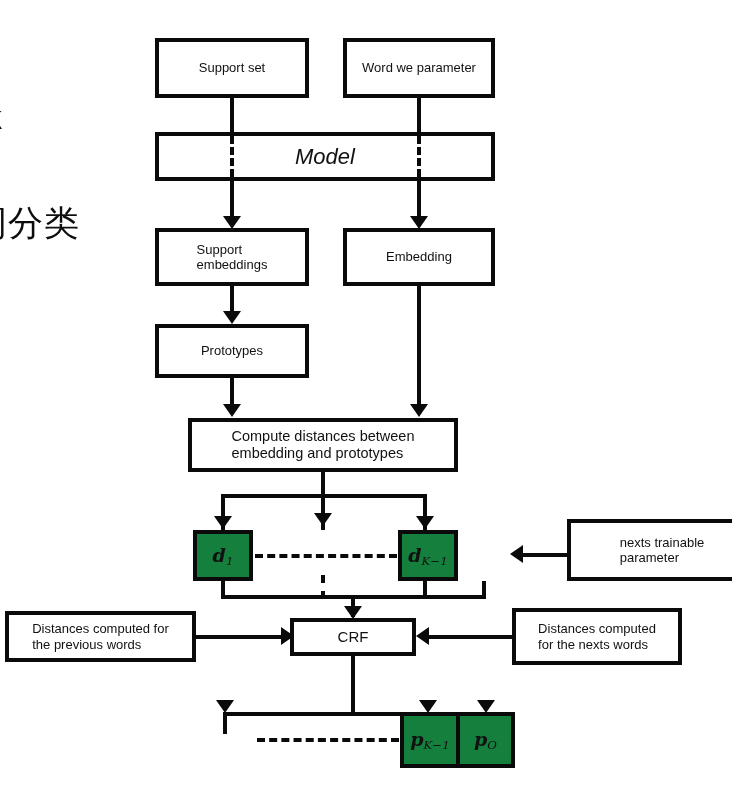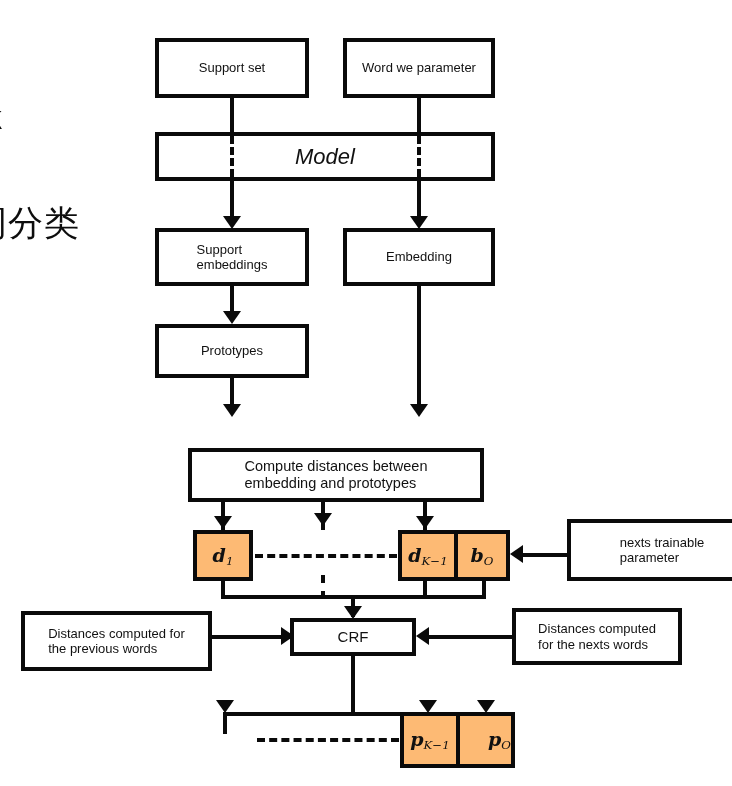--- a/index.html
+++ b/index.html
@@ -62,21 +62,21 @@
   }
 
   .n-small   { font-size: 13px; }
   .n-medium  { font-size: 14.5px; }
   .n-model   { font-size: 22px; }
   .n-crf     { font-size: 15px; }
 
   .mathnode {
     position: absolute;
     box-sizing: border-box;
-    background: #fdba74;
+    background: #15803d;
     border: 4px solid #0a0a0a;
     display: flex;
     align-items: center;
     justify-content: center;
     font-family: "DejaVu Serif", serif;
     font-style: italic;
     font-weight: bold;
     font-size: 19px;
     z-index: 6;
   }
@@ -181,63 +181,60 @@
   <div class="ln vln" style="left:417px; top:286px; height:125px;"></div>
   <div class="arrow arrow-down" style="left:410px; top:404px;"></div>
 
   <div class="node n-small" style="left:155px; top:324px; width:154px; height:54px;">
     <span class="lbl">Prototypes</span>
   </div>
 
   <div class="ln vln" style="left:230px; top:378px; height:34px;"></div>
   <div class="arrow arrow-down" style="left:223px; top:404px;"></div>
 
-  <div class="node n-medium" style="left:188px; top:418px; width:296px; height:54px;margin-top:30px;">
+  <div class="node n-medium" style="left:188px; top:418px; width:270px; height:54px;">
     <span class="lbl">Compute distances between
 embedding and prototypes</span>
   </div>
 
   <div class="ln vln" style="left:321px; top:472px; height:58px;"></div>
   <div class="arrow arrow-down" style="left:314px; top:513px;"></div>
   <div class="ln hln" style="left:221px; top:494px; width:206px;"></div>
   <div class="ln vln" style="left:221px; top:494px; height:38px;"></div>
   <div class="arrow arrow-down" style="left:214px; top:516px;"></div>
   <div class="ln vln" style="left:423px; top:494px; height:38px;"></div>
   <div class="arrow arrow-down" style="left:416px; top:516px;"></div>
 
   <div class="mathnode" style="left:193px; top:530px; width:60px; height:51px;">
     <span><span>d</span><sub>1</sub></span>
   </div>
 
   <div class="mathnode" style="left:398px; top:530px; width:60px; height:51px;">
     <span><span>d</span><sub class="sub-it">K−1</sub></span>
   </div>
 
-  <div class="mathnode" style="left:454px; top:530px; width:56px; height:51px;">
-    <span><span>b</span><sub class="sub-it">O</sub></span>
-  </div>
 
   <div class="dash-h" style="left:255px; top:554px; width:142px;"></div>
 
   <div class="node n-small" style="left:567px; top:519px; width:190px; height:62px;">
     <span class="lbl">nexts trainable
 parameter</span>
   </div>
   <div class="ln hln" style="left:521px; top:553px; width:50px;"></div>
   <div class="arrow arrow-left" style="left:510px; top:545px;"></div>
 
   <div class="ln vln" style="left:221px; top:581px; height:18px;"></div>
   <div class="ln vln" style="left:423px; top:581px; height:18px;"></div>
   <div class="ln vln" style="left:482px; top:581px; height:18px;"></div>
   <div class="dash-v" style="left:321px; top:575px; height:24px;"></div>
   <div class="ln hln" style="left:221px; top:595px; width:265px;"></div>
   <div class="ln vln" style="left:351px; top:595px; height:22px;"></div>
   <div class="arrow arrow-down" style="left:344px; top:606px;"></div>
 
-  <div class="node n-small" style="left:5px; top:611px; width:191px; height:60px;margin-left:16px;">
+  <div class="node n-small" style="left:5px; top:611px; width:191px; height:51px;">
     <span class="lbl">Distances computed for
 the previous words</span>
   </div>
 
   <div class="node n-crf" style="left:290px; top:618px; width:126px; height:38px;">
     <span class="lbl">CRF</span>
   </div>
 
   <div class="node n-small" style="left:512px; top:608px; width:170px; height:57px;">
     <span class="lbl">Distances computed
@@ -257,19 +254,19 @@
   <div class="ln vln" style="left:426px; top:712px; height:22px;"></div>
   <div class="arrow arrow-down" style="left:419px; top:700px;"></div>
   <div class="ln vln" style="left:484px; top:712px; height:22px;"></div>
   <div class="arrow arrow-down" style="left:477px; top:700px;"></div>
 
 
   <div class="mathnode" style="left:400px; top:712px; width:60px; height:56px;justify-content:center;">
     <span><span>p</span><sub class="sub-it">K−1</sub></span>
   </div>
 
-  <div class="mathnode" style="left:456px; top:712px; width:59px; height:56px;justify-content:flex-end;">
+  <div class="mathnode" style="left:456px; top:712px; width:59px; height:56px;">
     <span><span>p</span><sub class="sub-it">O</sub></span>
   </div>
 
   <div class="dash-h" style="left:257px; top:738px; width:142px;"></div>
 
 </div>
 
 </body></html>

